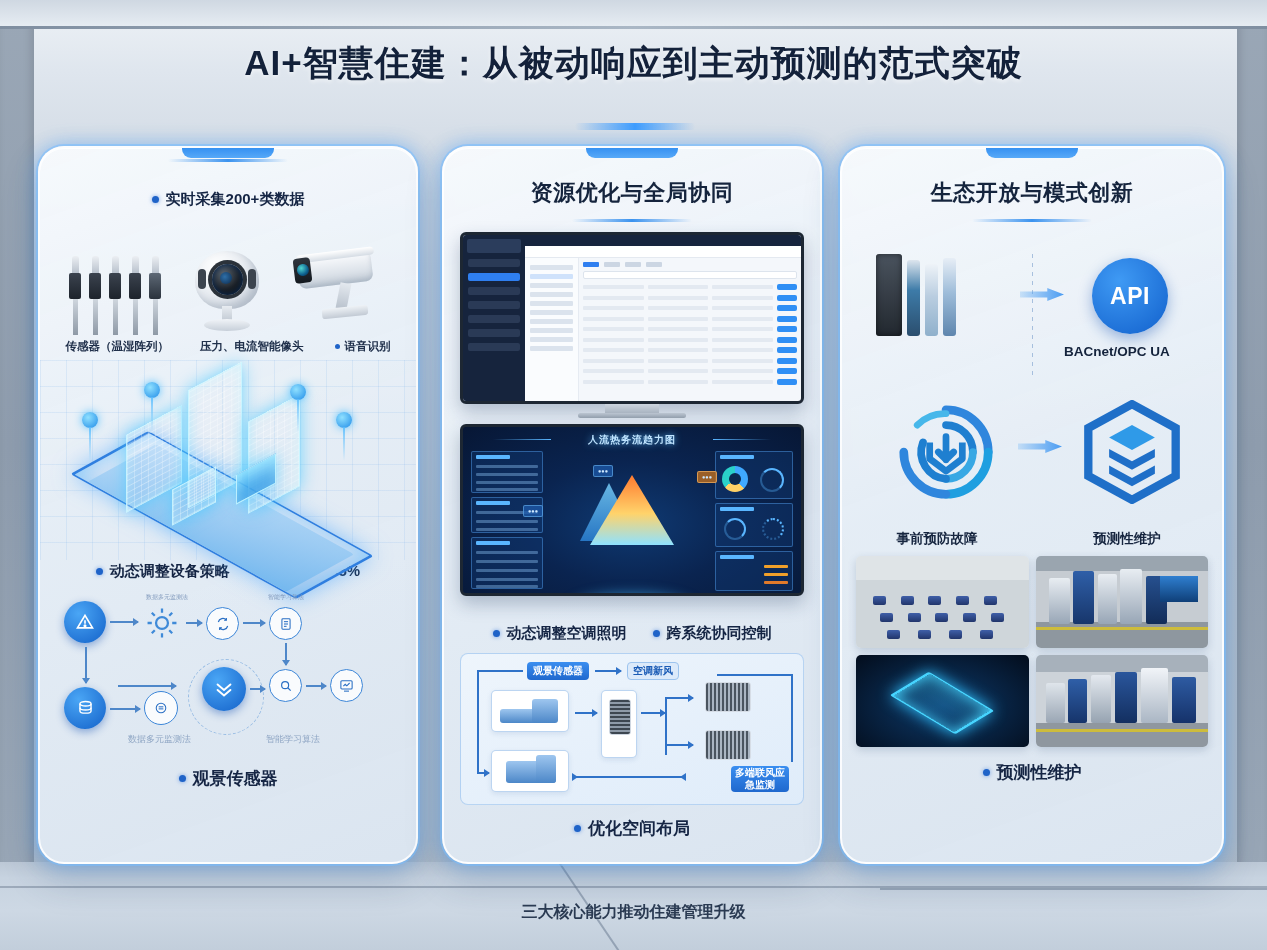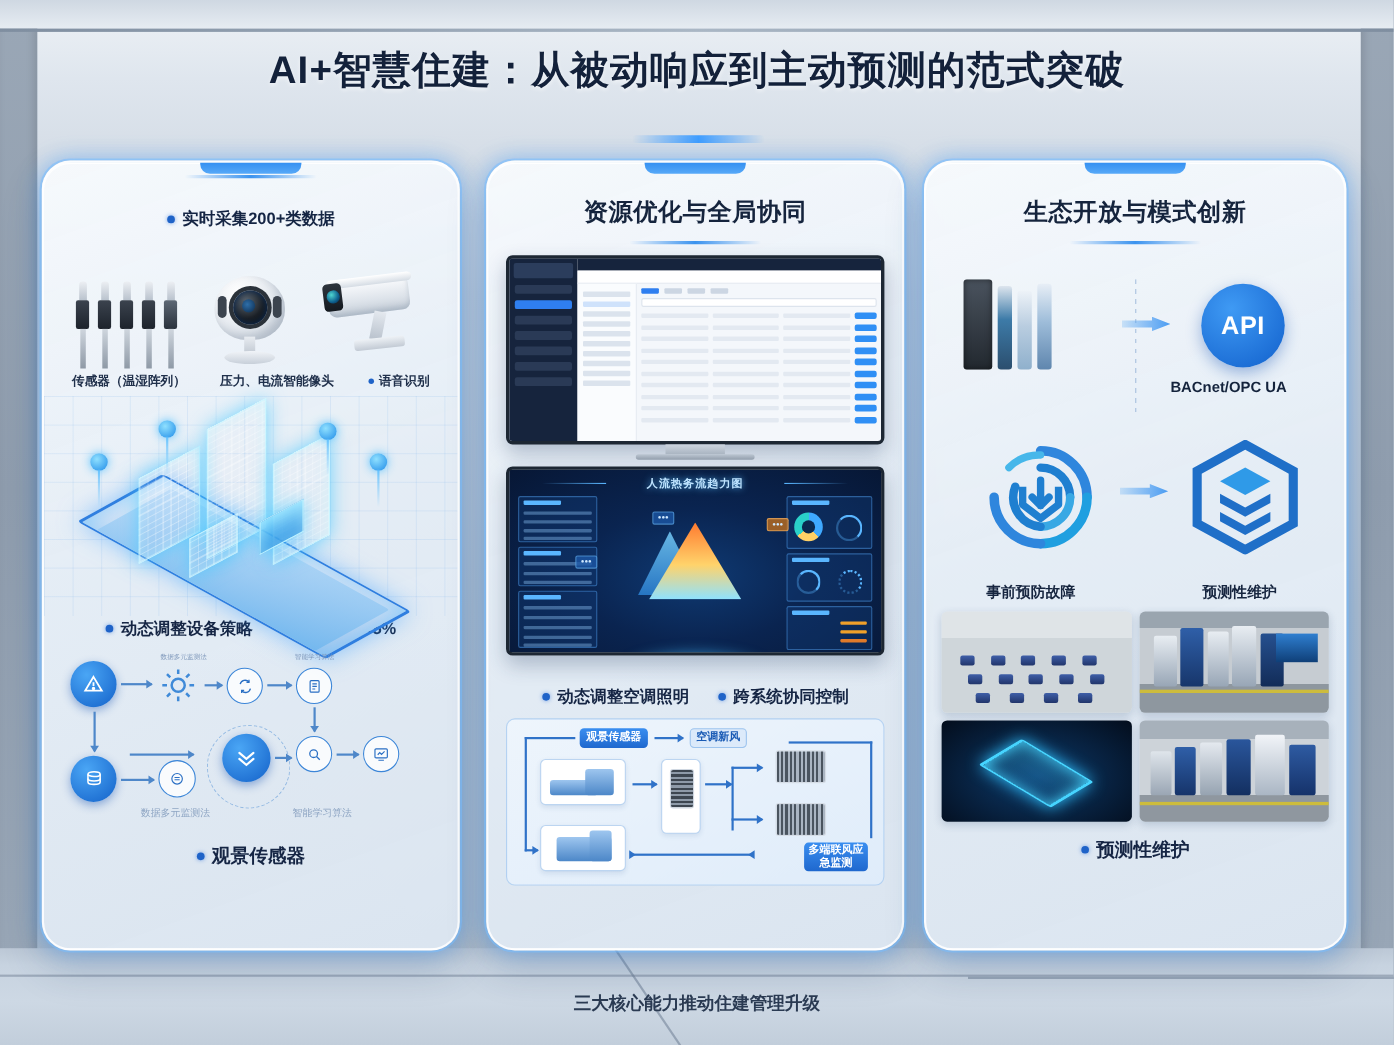--- a/index.html
+++ b/index.html
@@ -859,20 +859,26 @@
     <div class="fline arrow" style="left:204px;top:90px;width:28px;"></div>
     <div class="fline arrow" style="left:134px;top:16px;width:26px;"></div>
     <div class="fline" style="left:16px;top:16px;width:46px;"></div>
     <div class="fline" style="left:16px;top:16px;width:1.6px;height:104px;"></div>
     <div class="fline arrow" style="left:16px;top:118px;width:12px;"></div>
     <div class="fline arrow arrowL" style="left:112px;top:122px;width:112px;"></div>
     <div class="fline" style="right:10px;top:20px;width:1.6px;height:88px;"></div>
     <div class="fline" style="right:10px;top:20px;width:76px;"></div>
   </div>
 
+  <div class="bullet-row bullet-center" style="margin-top:12px">
+    <div class="bullet" style="font-size:17px">
+      <span class="dot"></span>
+      <span>优化空间布局</span>
+    </div>
+  </div>
 </div>
 
 <div class="panel" id="panel-3">
   <div class="panel-tab"></div>
   <div class="panel-title">生态开放与模式创新</div>
   <div class="panel-underline"></div>
 
   <div class="p3row">
     <div class="p3divider"></div>
     <div class="modules">

